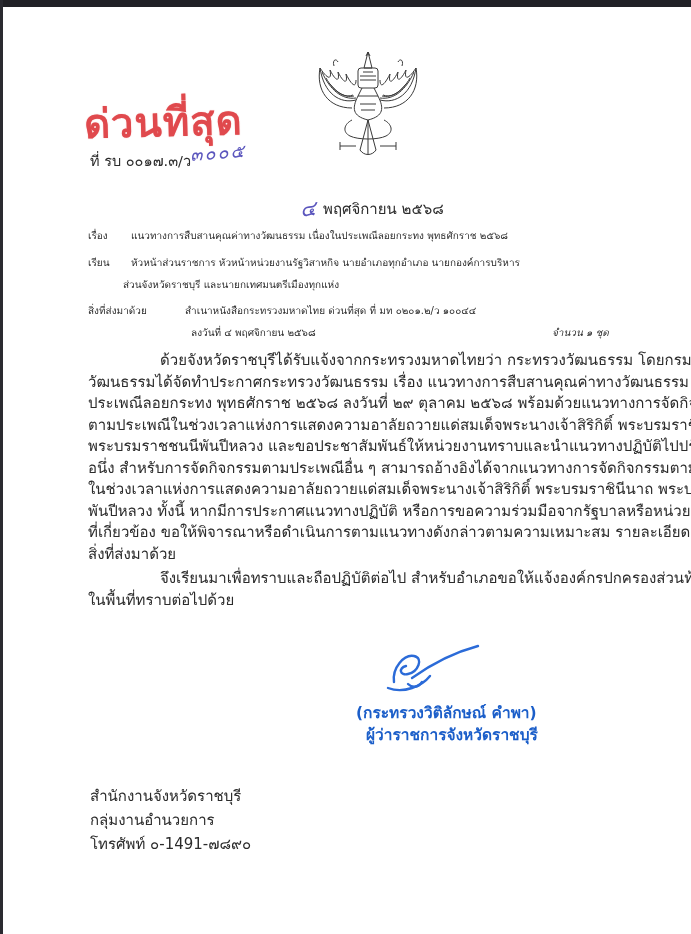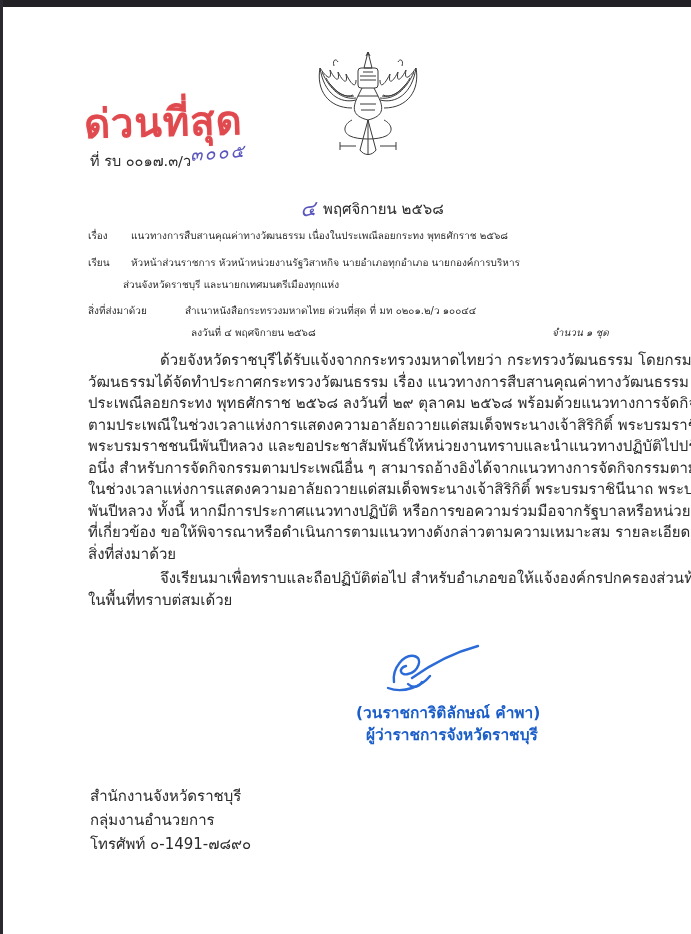--- a/index.html
+++ b/index.html
@@ -117,34 +117,34 @@
     <div class="ln">พระบรมราชชนนีพันปีหลวง และขอประชาสัมพันธ์ให้หน่วยงานทราบและนำแนวทางปฏิบัติไปปรับใช้</div>
     <div class="ln">อนึ่ง สำหรับการจัดกิจกรรมตามประเพณีอื่น ๆ สามารถอ้างอิงได้จากแนวทางการจัดกิจกรรมตามประเพณี</div>
     <div class="ln">ในช่วงเวลาแห่งการแสดงความอาลัยถวายแด่สมเด็จพระนางเจ้าสิริกิติ์ พระบรมราชินีนาถ พระบรมราชชนนี</div>
     <div class="ln">พันปีหลวง ทั้งนี้ หากมีการประกาศแนวทางปฏิบัติ หรือการขอความร่วมมือจากรัฐบาลหรือหน่วยงานของรัฐ</div>
     <div class="ln">ที่เกี่ยวข้อง ขอให้พิจารณาหรือดำเนินการตามแนวทางดังกล่าวตามความเหมาะสม รายละเอียดปรากฏตาม</div>
     <div class="ln">สิ่งที่ส่งมาด้วย</div>
   </div>
 
   <div class="para para2">
     <div class="ln indent">จึงเรียนมาเพื่อทราบและถือปฏิบัติต่อไป สำหรับอำเภอขอให้แจ้งองค์กรปกครองส่วนท้องถิ่น</div>
-    <div class="ln">ในพื้นที่ทราบต่สมเด้วย</div>
+    <div class="ln">ในพื้นที่ทราบต่อไปด้วย</div>
   </div>
 
 
   <svg class="sig-wrap" viewBox="0 0 110 64">
     <g fill="none" stroke="#2b6bd8" stroke-width="2.4" stroke-linecap="round">
       <path d="M16 44 C14 30 26 16 36 18 C46 20 40 34 30 36 C22 38 20 30 28 28"></path>
       <path d="M10 50 C26 56 44 48 52 38"></path>
       <path d="M34 40 C48 30 70 16 100 8"></path>
       <path d="M30 46 C34 50 40 50 44 44"></path>
     </g>
   </svg>
 
-  <div class="abs signer-name">(วนราชการิติลักษณ์ คำพา)</div>
+  <div class="abs signer-name">(กระทรวงวิติลักษณ์ คำพา)</div>
   <div class="abs signer-title">ผู้ว่าราชการจังหวัดราชบุรี</div>
 
   <div class="abs footer">
     <div>สำนักงานจังหวัดราชบุรี</div>
     <div>กลุ่มงานอำนวยการ</div>
     <div>โทรศัพท์ ๐-1491-๗๘๙๐</div>
   </div>
 </div>
 
 </body></html>

